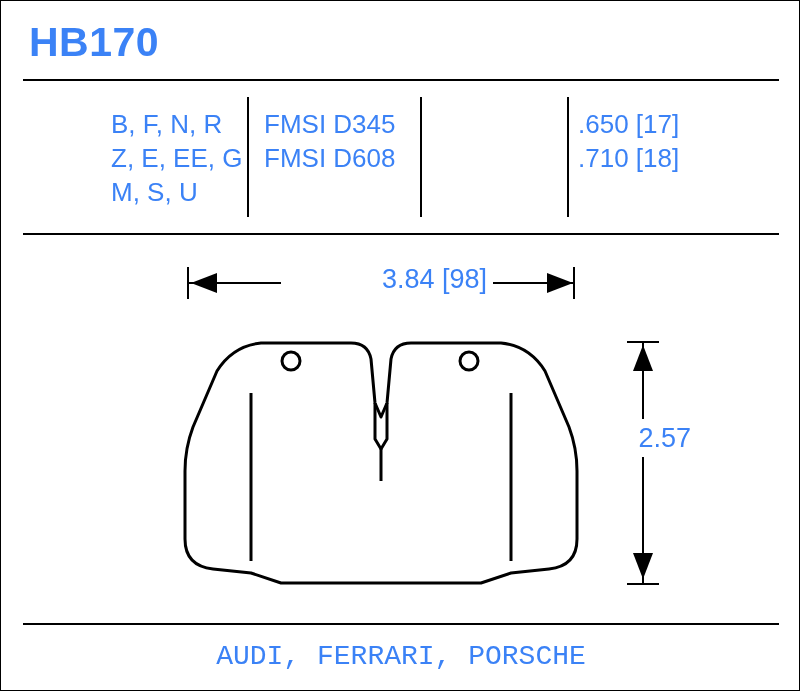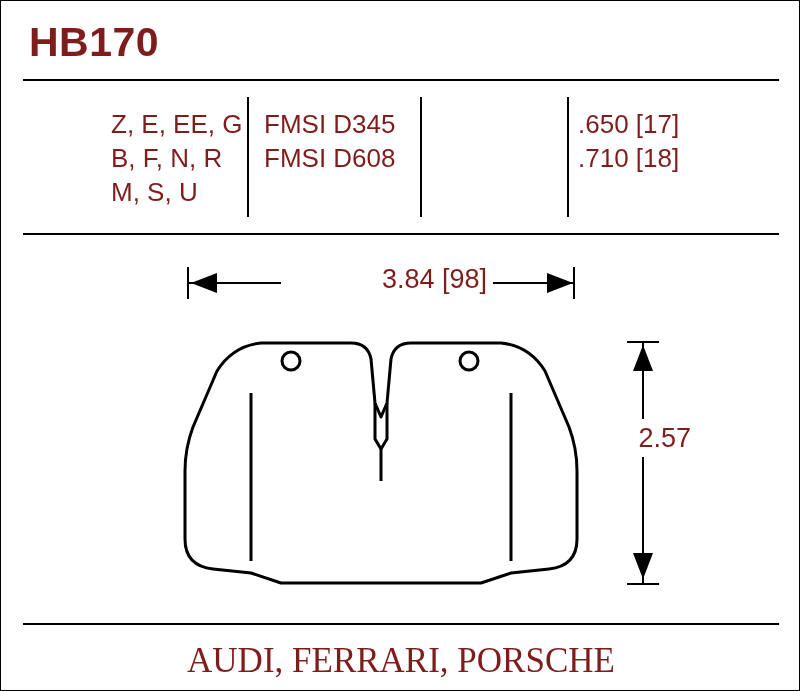--- a/index.html
+++ b/index.html
@@ -8,21 +8,21 @@
     background: #ffffff;
   }
   #page {
     position: relative;
     width: 800px;
     height: 691px;
     background: #ffffff;
     border: 1px solid #000000;
     box-sizing: border-box;
     font-family: "Liberation Serif", serif;
-    color: #7f1d1d;
+    color: #3b82f6;
     overflow: hidden;
   }
 
   
   .part-number {
     position: absolute;
     left: 28px;
     top: 18px;
     font-size: 41px;
     font-weight: bold;
@@ -162,41 +162,41 @@
     width: 756px;
     height: 2px;
     background: #000000;
   }
   .footer-text {
     position: absolute;
     left: 0;
     top: 640px;
     width: 800px;
     text-align: center;
-    font-size: 35px;
-    font-family: Liberation Serif, serif;
+    font-size: 28px;
+    font-family: Liberation Mono, monospace;
   }
 </style>
 </head>
 <body>
 
 <div id="page">
 
   <div class="part-number">HB170</div>
 
   <div class="hrule top"></div>
   <div class="hrule bottom"></div>
 
   <div class="vrule v1"></div>
   <div class="vrule v2"></div>
   <div class="vrule v3"></div>
 
   <div class="col col-compounds">
+    <div class="row">B, F, N, R</div>
     <div class="row">Z, E, EE, G</div>
-    <div class="row">B, F, N, R</div>
     <div class="row">M, S, U</div>
   </div>
 
   <div class="col col-fmsi">
     <div class="row">FMSI  D345</div>
     <div class="row">FMSI  D608</div>
   </div>
 
   <div class="col col-thick">
     <div class="row">.650  [17]</div>

